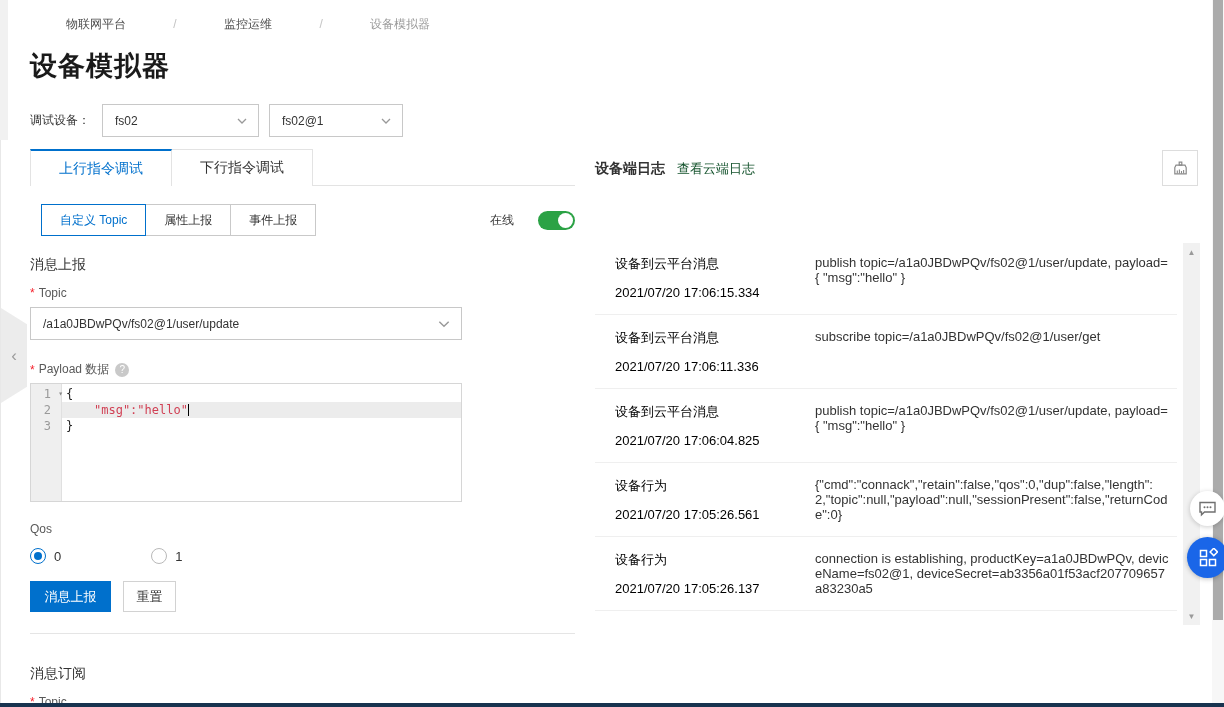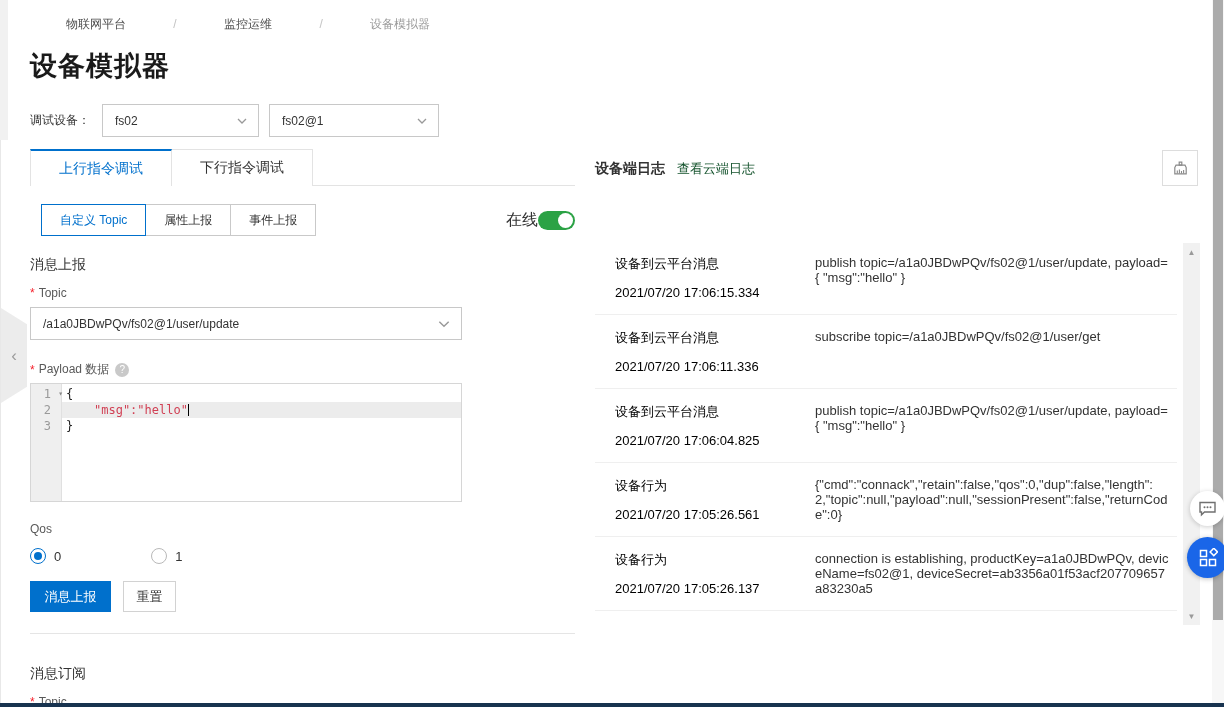--- a/index.html
+++ b/index.html
@@ -20,37 +20,37 @@
   .crumb-sep { color:#c3c3c3; }
   .crumb-current { color:#9b9b9b; }
   .page-title { position:absolute; left:30px; top:48px; font-size:27px; font-weight:bold; color:#1a1a1a; letter-spacing:1px; }
 
   
   .selector-row { position:absolute; left:30px; top:104px; height:33px; display:flex; align-items:center; }
   .selector-label { font-size:12px; color:#333; margin-right:12px; }
   .select-box { height:33px; border:1px solid #c8c8c8; background:#fff; display:flex; align-items:center;
     justify-content:space-between; padding:0 10px 0 12px; font-size:12px; color:#333; cursor:pointer; }
   .select-product { width:157px; margin-right:10px; }
-  .select-device { width:170px; }
+  .select-device { width:134px; }
 
   
   .tabs { position:absolute; left:30px; top:149px; width:545px; height:37px; border-bottom:1px solid #e3e3e3; display:flex; }
   .tab { height:37px; padding:0 28px; display:flex; align-items:center; font-size:14px; cursor:pointer;
     border:1px solid #e3e3e3; border-bottom:none; background:#fff;text-align:right; }
   .tab.active { color:#0070cc; border-top:2px solid #0070cc; position:relative; }
   .tab.inactive { color:#333; border-left:none; }
 
   
   .subtab-row { position:absolute; left:30px; top:204px; width:545px; display:flex; align-items:center; }
   .subtab { height:32px; padding:0 18px; display:flex; align-items:center; font-size:12px; border:1px solid #c9c9c9;
     background:#fff; color:#333; cursor:pointer; margin-left:-1px; }
   .subtab.first { margin-left:11px; }
   .subtab.active { border:1px solid #0070cc; color:#0070cc; z-index:2; }
   .toggle-wrap { margin-left:auto; display:flex; align-items:center; }
-  .toggle-label { font-size:16px; color:#333; margin-right:0; }
+  .toggle-label { font-size:12px; color:#333; margin-right:24px; }
   .toggle { width:37px; height:19px; border-radius:10px; background:#2ba245; position:relative; cursor:pointer; }
   .toggle-knob { position:absolute; right:2px; top:2px; width:15px; height:15px; border-radius:50%; background:#fff; }
 
   
   .section-heading { font-size:14px; color:#333; }
   .h-report { position:absolute; left:30px; top:256px; }
   .field-label { font-size:12px; color:#595959; }
   .req { color:#f5222d; margin-right:4px; }
   .lbl-topic1 { position:absolute; left:30px; top:286px; }
   .topic-select { position:absolute; left:30px; top:307px; width:432px; }

